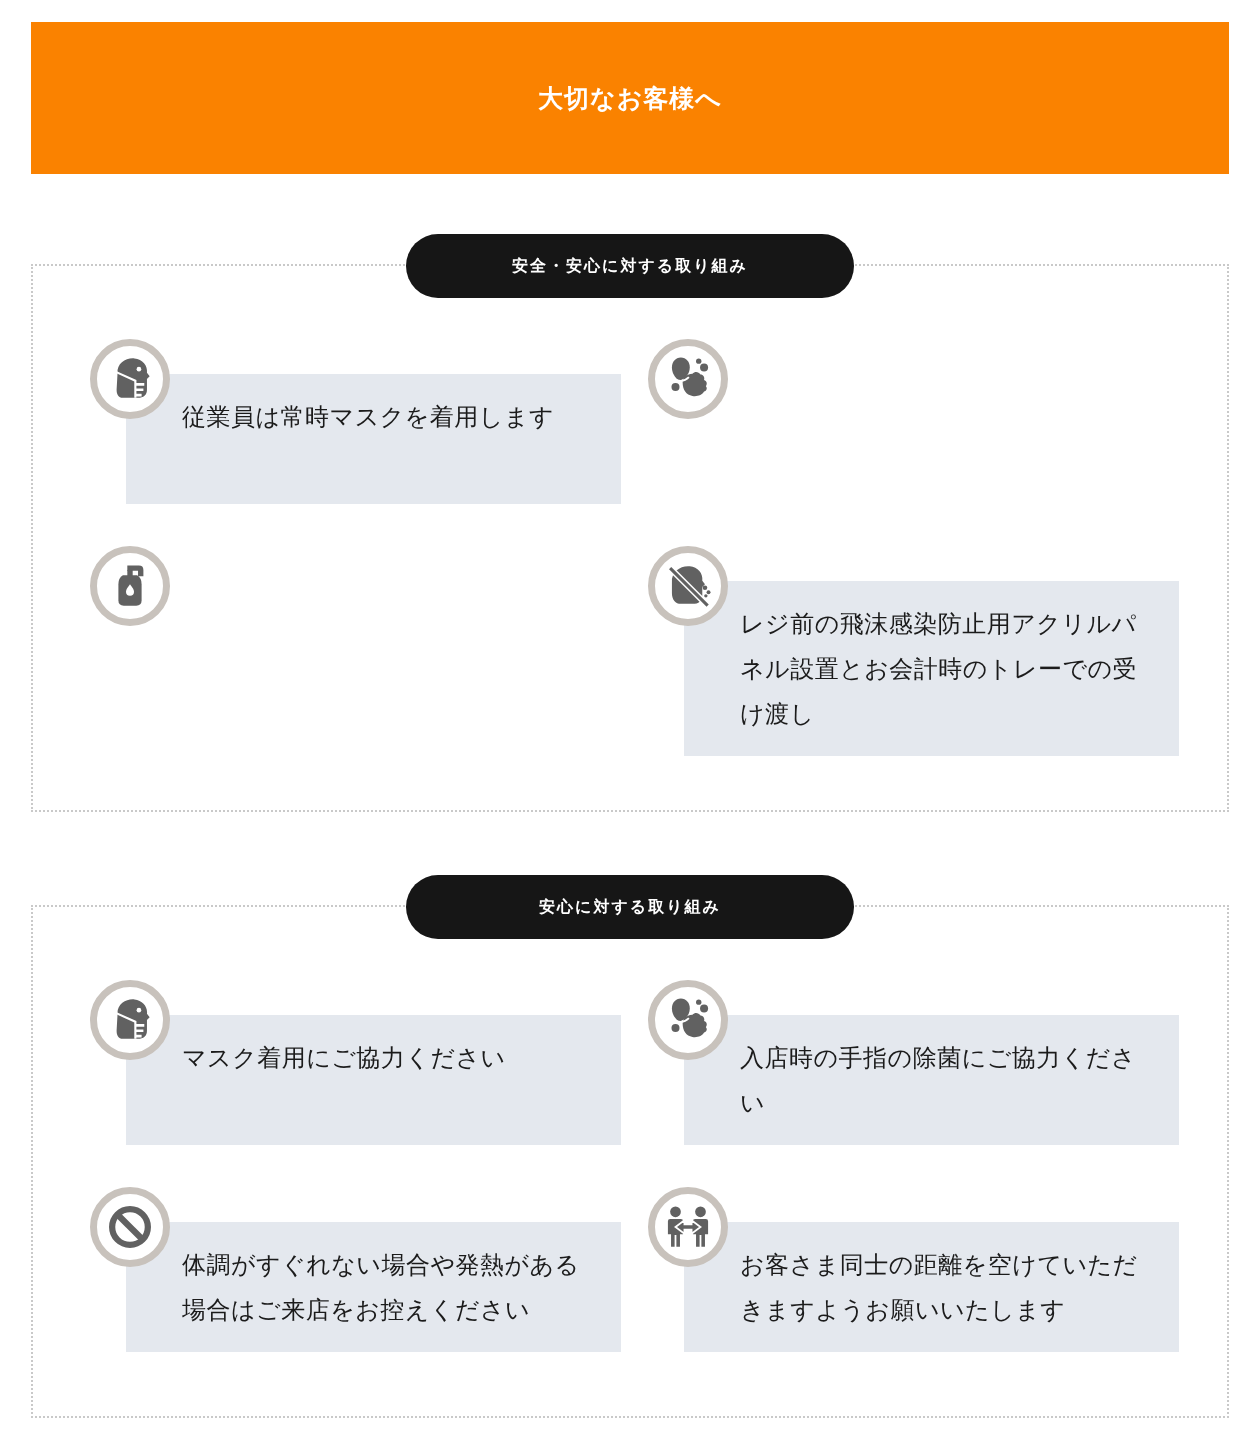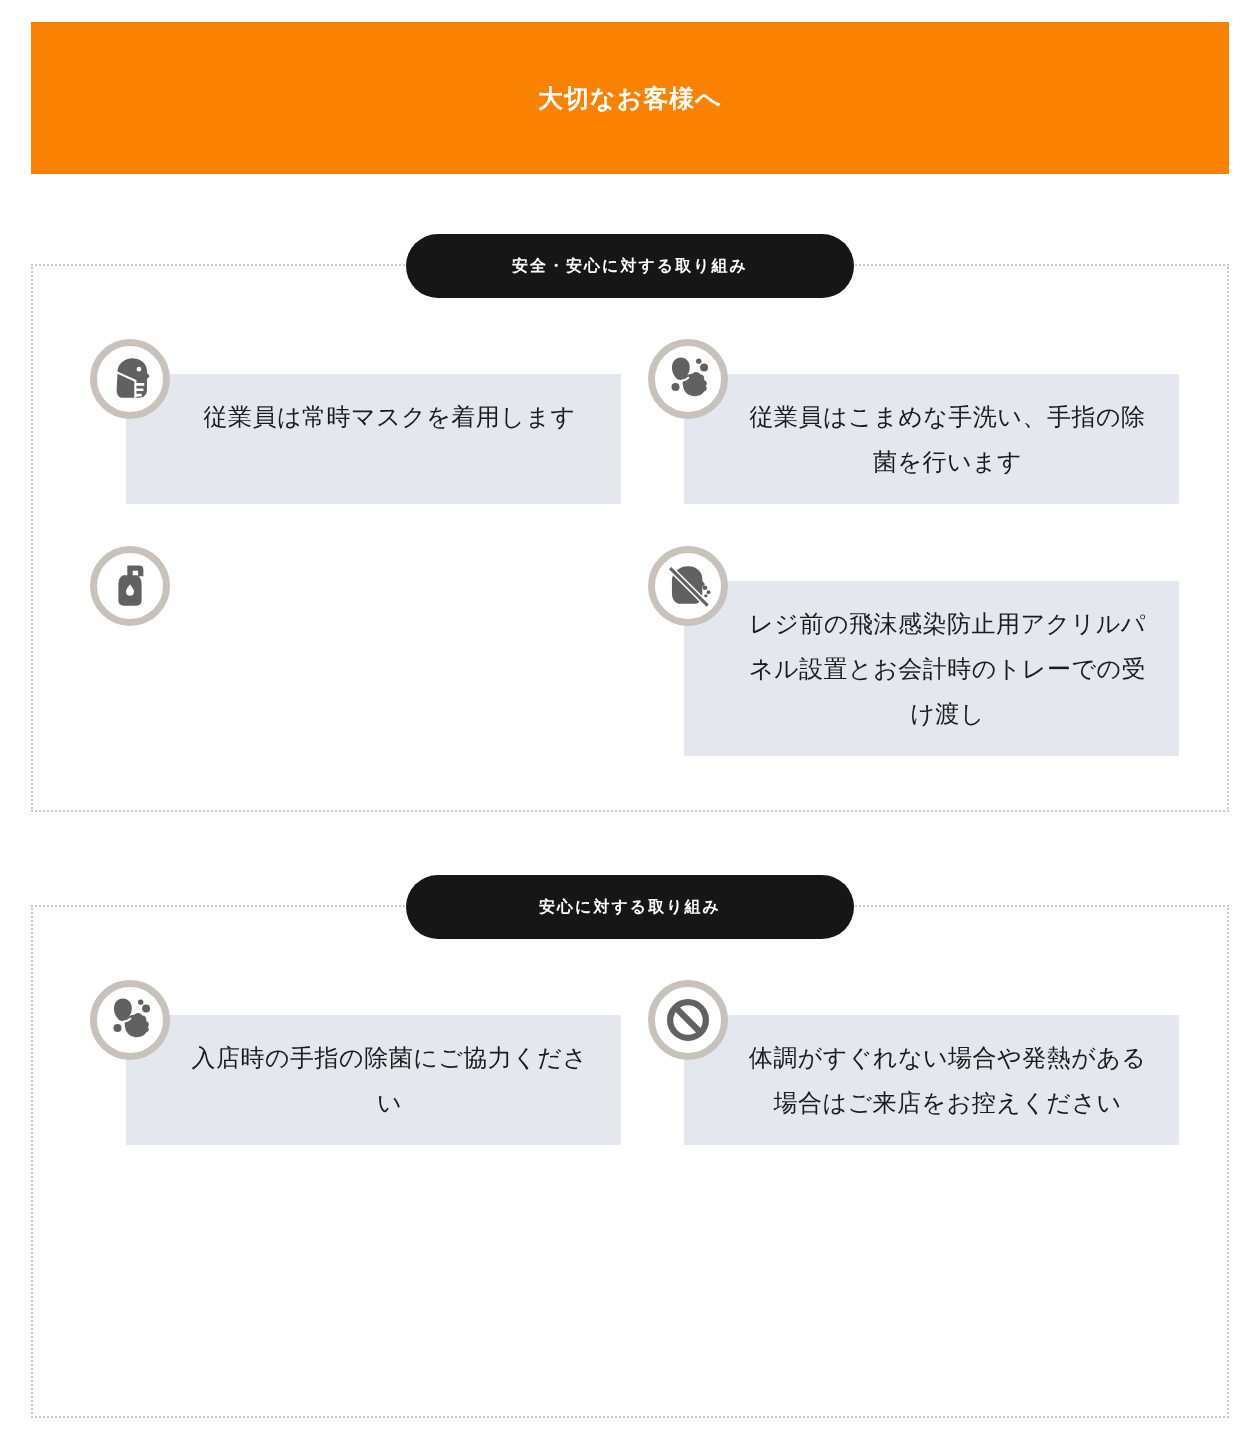--- a/index.html
+++ b/index.html
@@ -94,21 +94,20 @@
     flex:1;
     margin-left:36px;
     margin-top:35px;
     background:#e4e8ee;
     padding:20px 24px 20px 56px;
     font-size:24px;
     line-height:45px;
     letter-spacing:0.5px;
     color:#1b1b1b;
     min-height:130px;
-    text-align:center;
   }
 </style>
 </head>
 <body>
 
 <div class="page">
 
   <header class="banner">
     <div>大切なお客様へ</div>
   </header>
@@ -133,21 +132,20 @@
         <div class="icon-circle">
           <svg viewBox="0 0 56 56" aria-hidden="true">
             <path d="M20 4 C26 4 30 9 30 15 C30 22 25 28 18 30 C13 26 10 21 10 15 C10 9 14 4 20 4 Z" fill="#616161"></path>
             <path d="M22 32 C22 26 27 22 33 22 C36 19 40 20 42 23 C45 23 47 26 46 29 C49 30 50 33 48 36 C50 38 49 41 46 42 C44 46 38 48 33 47 C26 46 22 40 22 32 Z" fill="#616161"></path>
             <circle cx="40" cy="8" r="3" fill="#616161"></circle>
             <circle cx="46" cy="15" r="4.5" fill="#616161"></circle>
             <circle cx="14" cy="37" r="4.5" fill="#616161"></circle>
             <path d="M15 29 C20 31 25 30 29 26" stroke="#ffffff" stroke-width="2" fill="none"></path>
           </svg>
         </div>
-        <div class="textbox">従業員はこまめな手洗い、手指の除菌を行います</div>
       </div>
 
       <div class="item">
         <div class="icon-circle">
           <svg viewBox="0 0 56 56" aria-hidden="true">
             <path d="M25 10 h6 v8 h-6 z" fill="#616161"></path>
             <path d="M25 5 h13 q5 0 5 5 v7 h-6 v-6 h-12 z" fill="#616161"></path>
             <path d="M20 16 h16 q5 3 5 10 v18 q0 6 -6 6 h-14 q-6 0 -6 -6 v-18 q0 -7 5 -10 z" fill="#616161"></path>
             <path d="M28 26 c3 4 4.5 6 4.5 8.5 a4.5 4.5 0 1 1 -9 0 C23.5 32 25 30 28 26 Z" fill="#ffffff"></path>
           </svg>
@@ -168,20 +166,31 @@
         <div class="textbox">レジ前の飛沫感染防止用アクリルパネル設置とお会計時のトレーでの受け渡し</div>
       </div>
 
     </div>
   </section>
 
   <section class="panel panel-2">
     <div class="pill">安心に対する取り組み</div>
     <div class="grid">
 
+      <div class="item">
+        <div class="icon-circle">
+          <svg viewBox="0 0 56 56" aria-hidden="true">
+            <path d="M14 22 C13 10 24 4 33 5 C42 6 48 13 47 21 L50 25 L47 28 L47 40 C47 46 43 49 37 49 L20 49 C15 49 13 45 13 40 Z" fill="#616161"></path>
+            <circle cx="38" cy="17" r="2.6" fill="#ffffff"></circle>
+            <path d="M12 20 L34 30 L34 49" stroke="#ffffff" stroke-width="2.4" fill="none"></path>
+            <path d="M34 34 L44 34 M34 40 L43 40 M34 46 L41 46" stroke="#ffffff" stroke-width="3" fill="none"></path>
+          </svg>
+        </div>
+        <div class="textbox">マスク着用にご協力ください</div>
+      </div>
 
       <div class="item">
         <div class="icon-circle">
           <svg viewBox="0 0 56 56" aria-hidden="true">
             <path d="M20 4 C26 4 30 9 30 15 C30 22 25 28 18 30 C13 26 10 21 10 15 C10 9 14 4 20 4 Z" fill="#616161"></path>
             <path d="M22 32 C22 26 27 22 33 22 C36 19 40 20 42 23 C45 23 47 26 46 29 C49 30 50 33 48 36 C50 38 49 41 46 42 C44 46 38 48 33 47 C26 46 22 40 22 32 Z" fill="#616161"></path>
             <circle cx="40" cy="8" r="3" fill="#616161"></circle>
             <circle cx="46" cy="15" r="4.5" fill="#616161"></circle>
             <circle cx="14" cy="37" r="4.5" fill="#616161"></circle>
             <path d="M15 29 C20 31 25 30 29 26" stroke="#ffffff" stroke-width="2" fill="none"></path>
@@ -193,17 +202,29 @@
       <div class="item">
         <div class="icon-circle">
           <svg viewBox="0 0 56 56" aria-hidden="true">
             <circle cx="28" cy="28" r="20" fill="none" stroke="#616161" stroke-width="7"></circle>
             <line x1="14.5" y1="14.5" x2="41.5" y2="41.5" stroke="#616161" stroke-width="7"></line>
           </svg>
         </div>
         <div class="textbox">体調がすぐれない場合や発熱がある場合はご来店をお控えください</div>
       </div>
 
+      <div class="item">
+        <div class="icon-circle">
+          <svg viewBox="0 0 56 56" aria-hidden="true">
+            <circle cx="14" cy="11" r="6" fill="#616161"></circle>
+            <path d="M8 19 h12 q2.5 0 2.5 2.5 V36 h-3.5 v14 h-4 V37 h-2 v13 h-4 V36 H5.5 V21.5 Q5.5 19 8 19 Z" fill="#616161"></path>
+            <circle cx="42" cy="11" r="6" fill="#616161"></circle>
+            <path d="M36 19 h12 q2.5 0 2.5 2.5 V36 h-3.5 v14 h-4 V37 h-2 v13 h-4 V36 h-3.5 V21.5 Q33.5 19 36 19 Z" fill="#616161"></path>
+            <path d="M14 28 L24 20.5 V25 H32 V20.5 L42 28 L32 35.5 V31 H24 V35.5 Z" fill="#616161" stroke="#ffffff" stroke-width="2"></path>
+          </svg>
+        </div>
+        <div class="textbox">お客さま同士の距離を空けていただきますようお願いいたします</div>
+      </div>
 
     </div>
   </section>
 
 </div>
 
 </body></html>

